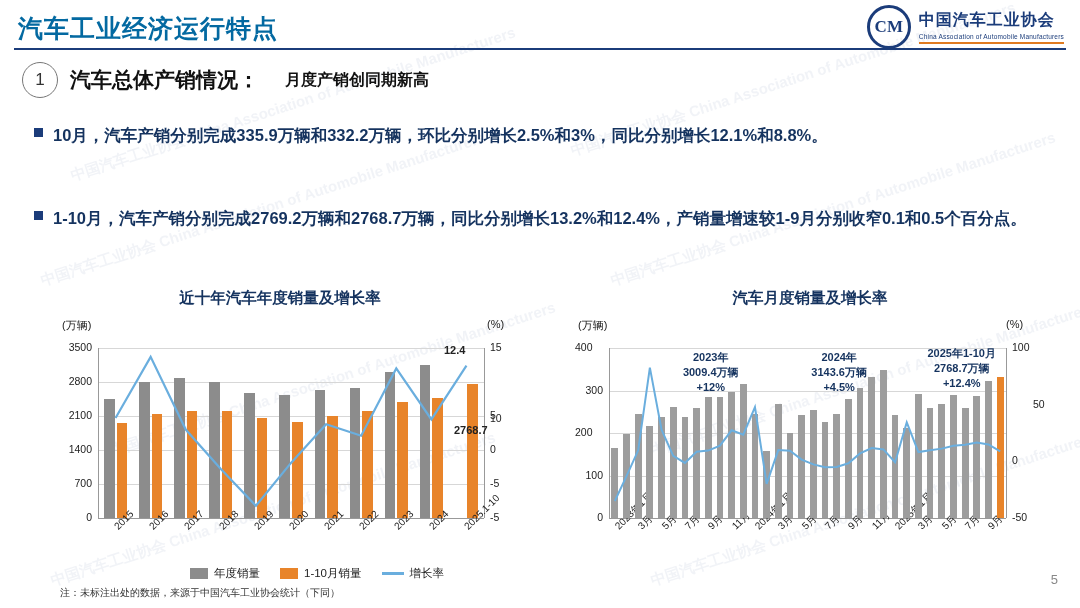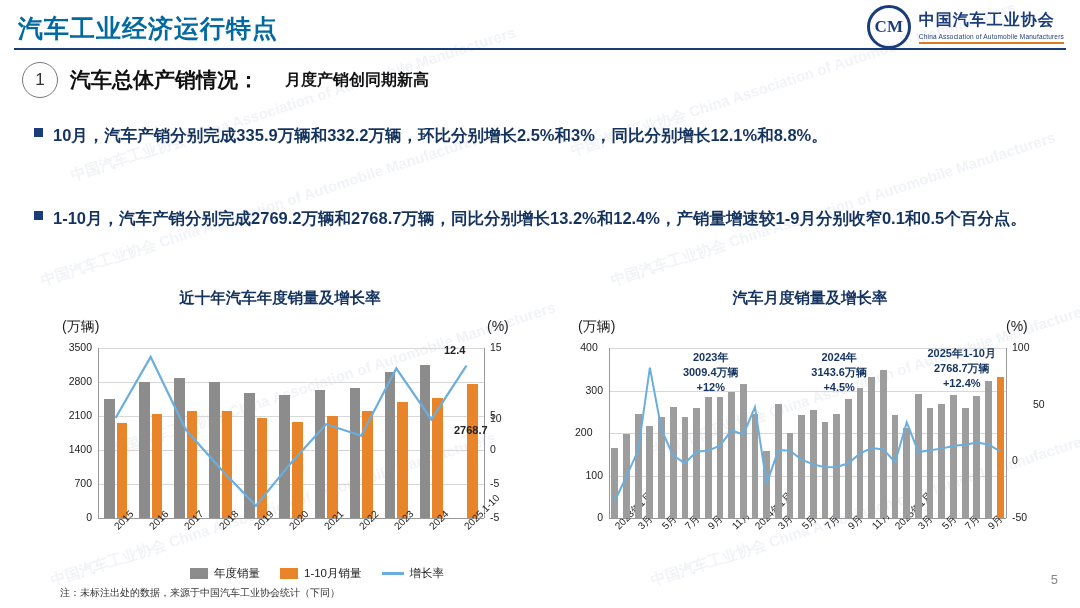--- a/index.html
+++ b/index.html
@@ -61,21 +61,21 @@
   .bullet .txt{
     font-size:16.5px;line-height:31px;color:#15335f;font-weight:bold;
     width:980px;
   }
   #bullet1{left:34px;top:120px;}
   #bullet2{left:34px;top:203px;}
   
   .chart-title{
     position:absolute;font-size:15.5px;font-weight:bold;color:#15335f;text-align:center;
   }
-  .axis-unit{position:absolute;font-size:14px;color:#222;}
+  .axis-unit{position:absolute;font-size:11px;color:#222;}
   .tick{position:absolute;font-size:10.5px;color:#222;}
   .gridline{position:absolute;height:1px;background:#d7d7d7;}
   .axisline{position:absolute;background:#999;}
   .bar{position:absolute;bottom:0;}
   .cat{position:absolute;font-size:10px;color:#222;transform:rotate(-45deg);transform-origin:left top;white-space:nowrap;}
   .dlabel{position:absolute;font-size:11px;font-weight:bold;color:#222;}
   .legend{position:absolute;display:flex;gap:20px;align-items:center;font-size:11.5px;color:#222;}
   .lg-item{display:flex;align-items:center;gap:6px;}
   .lg-sw{width:18px;height:11px;display:inline-block;}
   .lg-line{width:22px;height:3px;background:#6aaede;display:inline-block;}
@@ -187,21 +187,21 @@
     </svg>
     <div class="dlabel" style="left:384px;top:3.680000000000014px;">12.4</div>
     <div class="dlabel" style="left:394px;top:55.52028571428573px;margin-top:28px;">2768.7</div>
   </div>
 
 <div class="chart-title" style="left:590px;top:288px;width:440px;">汽车月度销量及增长率</div>
 <div class="axis-unit" style="left:578px;top:318px;">(万辆)</div>
 <div class="axis-unit" style="left:1006px;top:318px;">(%)</div>
 <div id="right-chart" style="position:absolute;left:575px;top:340px;width:465px;height:230px;">
     <div class="gridline" style="left:34px;top:8px;width:397px;"></div>
-    <div class="tick" style="left:0px;top:1px;width:28px;text-align:center;">400</div>
+    <div class="tick" style="left:0px;top:1px;width:28px;text-align:left;">400</div>
     <div class="gridline" style="left:34px;top:50.5px;width:397px;"></div>
     <div class="tick" style="left:0px;top:43.5px;width:28px;text-align:right;">300</div>
     <div class="gridline" style="left:34px;top:93px;width:397px;"></div>
     <div class="tick" style="left:0px;top:86px;width:28px;text-align:left;">200</div>
     <div class="gridline" style="left:34px;top:135.5px;width:397px;"></div>
     <div class="tick" style="left:0px;top:128.5px;width:28px;text-align:right;">100</div>
     <div class="gridline" style="left:34px;top:178px;width:397px;"></div>
     <div class="tick" style="left:0px;top:171px;width:28px;text-align:right;">0</div>
     <div class="tick" style="left:437px;top:1px;">100</div>
     <div class="tick" style="left:437px;top:57.66666666666667px;margin-left:21px;">50</div>

